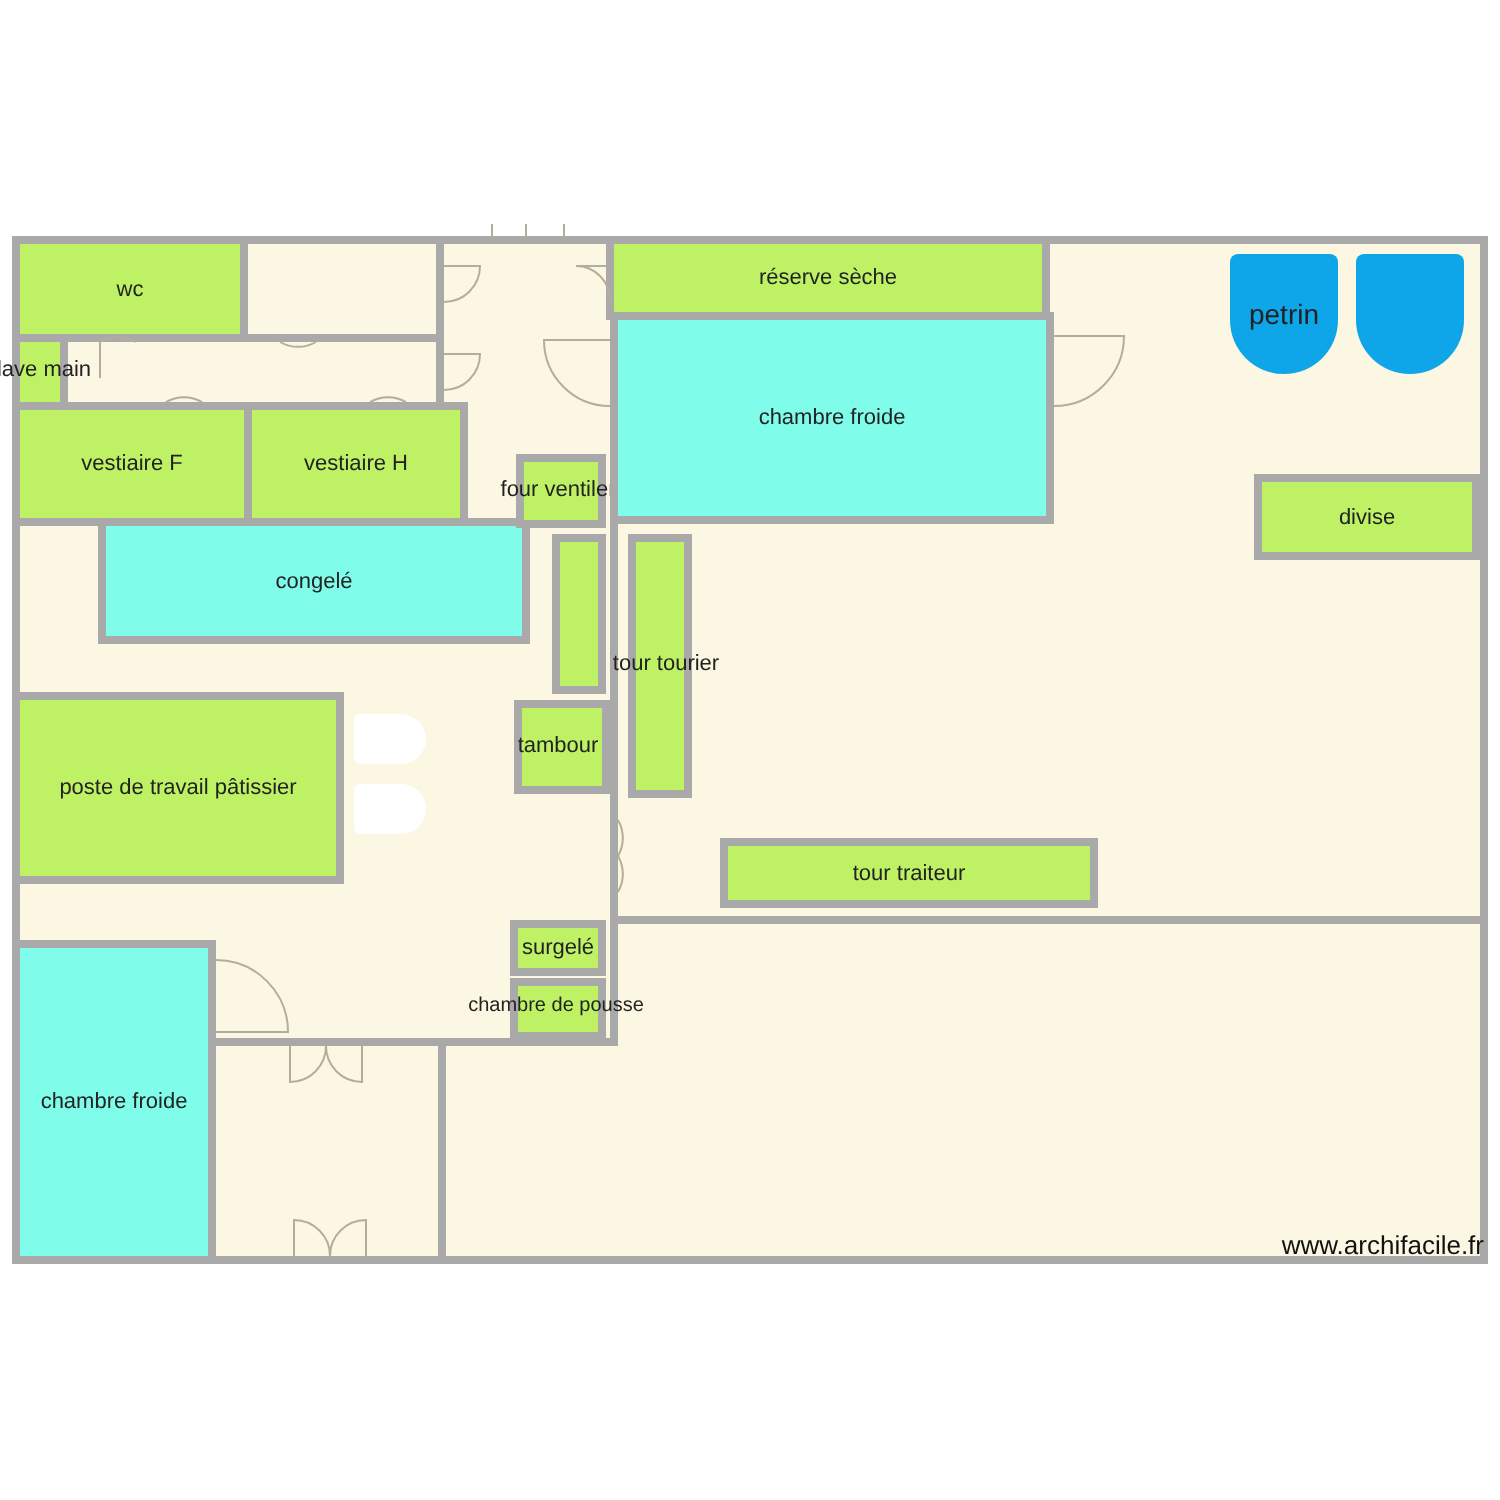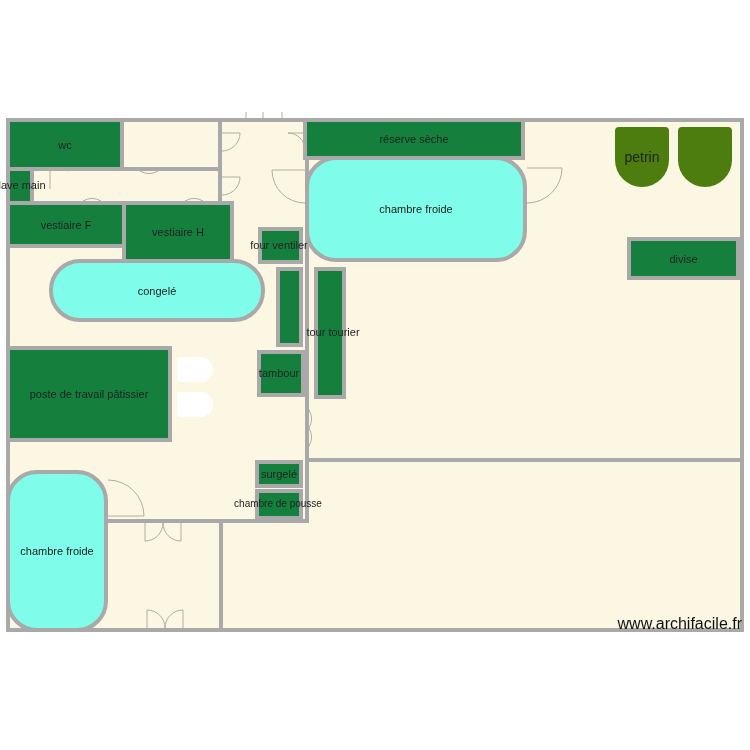--- a/index.html
+++ b/index.html
@@ -3,30 +3,30 @@
 <meta charset="utf-8">
 <style>
   html, body { margin:0; padding:0; background:#ffffff; }
   body { width:750px; height:750px; position:relative; overflow:hidden;
          font-family:"Liberation Sans", "DejaVu Sans", sans-serif; color:#222; }
   .plan { position:absolute; left:0; top:0; width:750px; height:750px; }
   .floor { position:absolute; background:#fbf7e3; }
   .room { position:absolute; box-sizing:border-box; border:4px solid #a9a9a9;
           display:flex; align-items:center; justify-content:center;
           font-size:11px; text-align:center; white-space:nowrap; }
-  .white { background:#15803d; }
-  .cyan { background:#7ffcea;border-radius:31px; }
+  .white { background:#bef264; }
+  .cyan { background:#7ffcea; }
   .wall { position:absolute; background:#a9a9a9; }
   .label { position:absolute; font-size:11px; white-space:nowrap; transform:translate(-50%,-50%); }
-  .petrin { position:absolute; width:54px; height:60px; background:#4d7c0f;
+  .petrin { position:absolute; width:54px; height:60px; background:#0ea5e9;
             border-radius:4px 4px 27px 27px; display:flex; align-items:center; justify-content:center;
             font-size:14px; }
   .stool { position:absolute; width:36px; height:25px; background:#fff; border-radius:3px 13px 13px 3px; }
   svg.doors { position:absolute; left:0; top:0; }
-  .watermark { position:absolute; right:8px; top:615px; font-size:16px; color:#111; }
+  .watermark { position:absolute; right:8px; top:615px; font-size:13px; color:#111; }
 </style>
 </head>
 <body>
 
 <div class="plan">
 
   <div class="floor" style="left:6px;top:120px;width:302px;height:512px;"></div>
   <div class="floor" style="left:306px;top:120px;width:438px;height:512px;"></div>
 
   <div class="wall" style="left:6px;top:118px;width:738px;height:4px;"></div>
@@ -41,21 +41,21 @@
   <div class="wall" style="left:6px;top:167px;width:214px;height:4px;"></div>
   <div class="wall" style="left:6px;top:201px;width:214px;height:4px;"></div>
   <div class="wall" style="left:218px;top:118px;width:4px;height:204px;"></div>
 
   <div class="room white" style="left:6px;top:118px;width:118px;height:53px;">
     <span>wc</span>
   </div>
   <div class="room white" style="left:6px;top:167px;width:28px;height:38px;"></div>
   <span class="label" style="left:22px;top:185px;">lave main</span>
 
-  <div class="room white" style="left:6px;top:201px;width:120px;height:47px;">
+  <div class="room white" style="left:6px;top:201px;width:120px;height:62px;">
     <span>vestiaire F</span>
   </div>
   <div class="room white" style="left:122px;top:201px;width:112px;height:62px;">
     <span>vestiaire H</span>
   </div>
   <div class="room cyan" style="left:6px;top:259px;width:216px;height:63px;margin-left:43px;">
     <span>congelé</span>
   </div>
 
   <div class="room white" style="left:6px;top:346px;width:166px;height:96px;">
@@ -93,20 +93,23 @@
   </div>
 
   <div class="petrin" style="left:615px;top:127px;">
     <span>petrin</span>
   </div>
   <div class="petrin" style="left:678px;top:127px;"></div>
 
   <div class="room white" style="left:627px;top:237px;width:113px;height:43px;">
     <span>divise</span>
   </div>
+  <div class="room white" style="left:360px;top:419px;width:189px;height:35px;">
+    <span>tour traiteur</span>
+  </div>
 
   <svg class="doors" width="750" height="750">
     <g fill="none" stroke="#b5ad9c" stroke-width="1">
 
       <path d="M222,133 L240,133 A18,18 0 0 1 222,151"></path>
       <path d="M222,177 L240,177 A18,18 0 0 1 222,195"></path>
       <path d="M305,133 L288,133 A17,17 0 0 1 305,150"></path>
       <path d="M305,170 L272,170 A33,33 0 0 0 305,203"></path>
       <path d="M527,168 L562,168 A35,35 0 0 1 527,203"></path>
 

